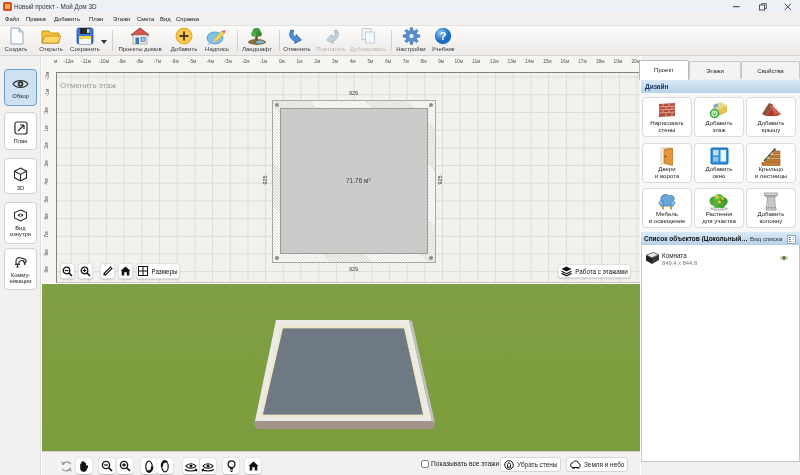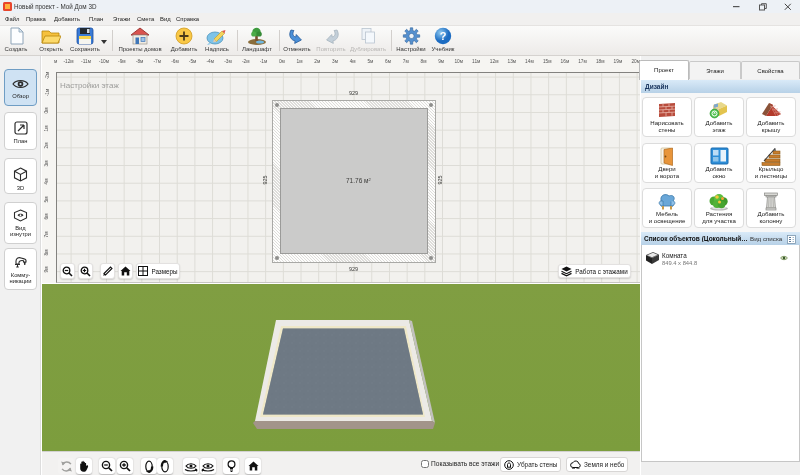--- a/index.html
+++ b/index.html
@@ -230,21 +230,21 @@
       <svg width="16" height="14" style="margin-top:6px" viewBox="0 0 16 14">
           <path d="M3 6 C3 3 6 2 8 3 C10 4 13 3.4 13 5.6 L13 7 H10.5 L10.5 5.8 C9 5.2 6 5.6 6 7.5 L6 9 H3 Z" fill="none" stroke="#2b2b2b" stroke-width="1.1"></path>
           <path d="M10.7 7 H12.8 L12.3 10 H11.2 Z" fill="#2b2b2b"></path>
           <path d="M2 9.5 H7 M4.5 9.5 V12 M3.2 12 H5.8" stroke="#2b2b2b" stroke-width="1" fill="none"></path>
         </svg>
       <span class="lb">Комму-<br>никации</span>
     </div>
   </div>
   <div class="abs" id="view2d">
     <div class="abs" id="canvas2d">
-      <span class="abs" id="floorlabel">Настройки этаж</span>
+      <span class="abs" id="floorlabel">Отменить этаж</span>
       <div class="abs" id="room">
         <div class="abs" id="roomfloor"></div>
         <div class="cdot" style="left:2px;top:2px"></div>
         <div class="cdot" style="right:2px;top:2px"></div>
         <div class="cdot" style="left:2px;bottom:2px"></div>
         <div class="cdot" style="right:2px;bottom:2px"></div>
         <span class="rmlab" style="left:73px;top:76px;font-size:6.5px">71.76 м<span style="font-size:4px;vertical-align:2px">2</span></span>
       </div>
       <span class="rmlab" style="left:292px;top:16.5px">929</span>
       <span class="rmlab" style="left:292px;top:192.5px">929</span>

